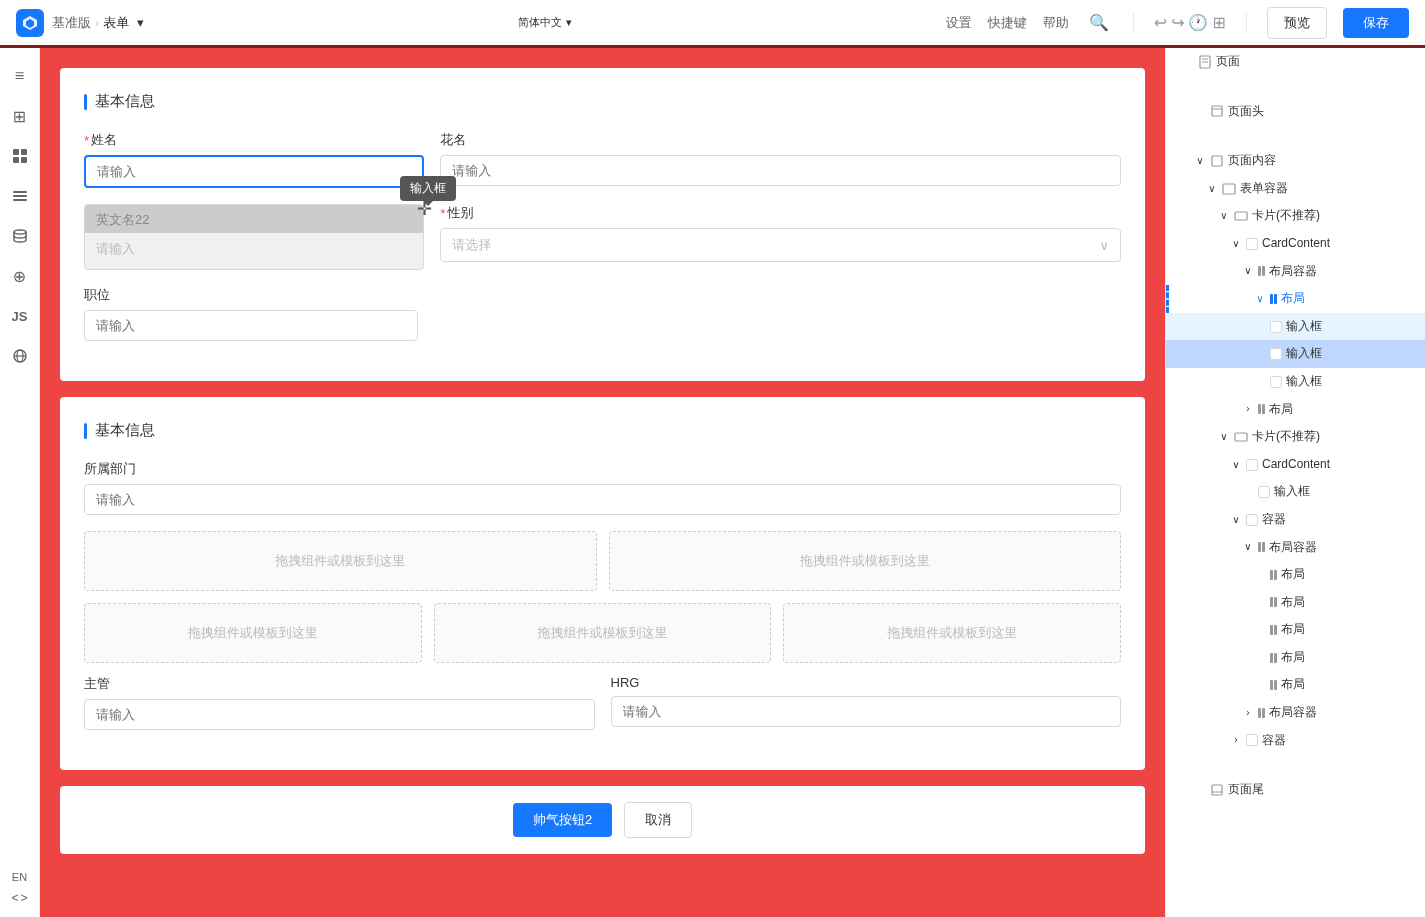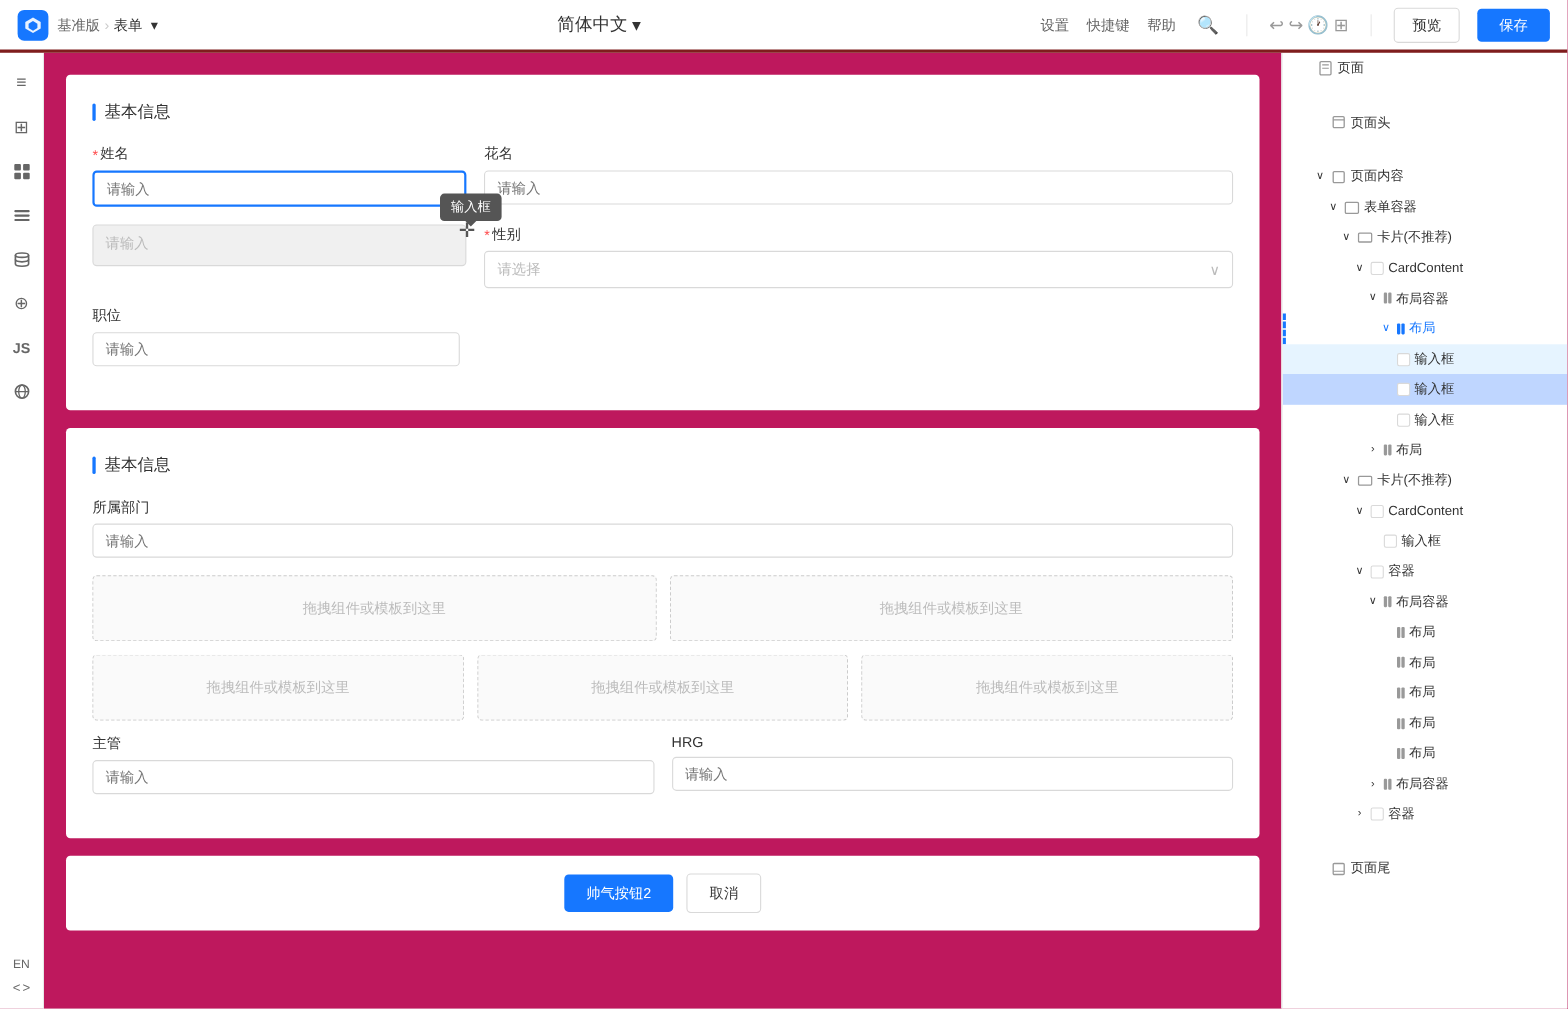--- a/index.html
+++ b/index.html
@@ -4,42 +4,42 @@
   <style>
     * { box-sizing: border-box; margin: 0; padding: 0; }
     body { font-family: -apple-system, BlinkMacSystemFont, 'PingFang SC', 'Microsoft YaHei', sans-serif; font-size: 13px; background: #f5f5f5; color: #333; display: flex; flex-direction: column; height: 917px; overflow: hidden; }
 
     
     .topbar { height: 48px; background: #fff; border-bottom: 3px solid #7f1d1d; display: flex; align-items: center; padding: 0 16px; gap: 8px; flex-shrink: 0; }
     .topbar-logo { width: 28px; height: 28px; background: #1677ff; border-radius: 6px; display: flex; align-items: center; justify-content: center; color: white; font-size: 14px; font-weight: bold; }
     .topbar-breadcrumb { display: flex; align-items: center; gap: 4px; font-size: 13px; color: #666; }
     .topbar-breadcrumb .sep { color: #ccc; }
     .topbar-breadcrumb .current { color: #333; }
-    .topbar-center { flex: 1; display: flex; align-items: center; justify-content: center; gap: 4px; font-size: 16px; color: #333; }
+    .topbar-center { flex: 1; display: flex; align-items: center; justify-content: center; gap: 4px; font-size: 11px; color: #333; }
     .topbar-center .lang-select { display: flex; align-items: center; gap: 4px; cursor: pointer; }
     .topbar-right { display: flex; align-items: center; gap: 16px; }
     .topbar-right .action-text { font-size: 13px; color: #666; cursor: pointer; }
     .topbar-right .icon-btn { width: 28px; height: 28px; display: flex; align-items: center; justify-content: center; cursor: pointer; color: #666; font-size: 16px; }
     .topbar-right .undo-redo { display: flex; gap: 4px; align-items: center; }
     .topbar-right .undo-redo span { color: #999; font-size: 18px; cursor: pointer; }
     .btn-preview { border: 1px solid #d9d9d9; background: #fff; padding: 6px 16px; border-radius: 4px; cursor: pointer; font-size: 13px; color: #333; }
     .btn-save { background: #1677ff; color: white; border: none; padding: 6px 20px; border-radius: 4px; cursor: pointer; font-size: 13px; font-weight: 500; }
 
     
     .main-layout { display: flex; flex: 1; overflow: hidden; }
 
     
     .left-icons { width: 40px; background: #fff; border-right: 1px solid #e8e8e8; display: flex; flex-direction: column; align-items: center; padding: 12px 0; gap: 8px; flex-shrink: 0; }
     .left-icon { width: 32px; height: 32px; display: flex; align-items: center; justify-content: center; border-radius: 4px; cursor: pointer; color: #666; font-size: 16px; }
     .left-icon-spacer { flex: 1; }
     .left-bottom { display: flex; flex-direction: column; align-items: center; gap: 8px; }
     .lang-label { font-size: 11px; color: #666; writing-mode: horizontal-tb; }
 
     
-    .canvas-area { flex: 1; background: #be185d; overflow: auto; padding: 20px; display: flex; flex-direction: column; gap: 0; }
+    .canvas-area { flex: 1; background: #ef4444; overflow: auto; padding: 20px; display: flex; flex-direction: column; gap: 0; }
     .form-card { background: #fff; border-radius: 4px; padding: 24px; margin-bottom: 16px; position: relative; }
     .section-title { display: flex; align-items: center; gap: 8px; font-size: 15px; font-weight: 500; margin-bottom: 20px; }
     .section-title::before { content: ''; display: inline-block; width: 3px; height: 16px; background: #1677ff; border-radius: 2px; }
 
     .form-row { display: flex; gap: 16px; margin-bottom: 16px; }
     .form-field { display: flex; flex-direction: column; gap: 6px; flex: 1; }
     .form-field label { font-size: 13px; color: #333; display: flex; align-items: center; gap: 2px; }
     .form-input { border: 1px solid #d9d9d9; border-radius: 4px; padding: 7px 11px; font-size: 13px; color: #bbb; outline: none; background: #fff; }
     .form-input.active-blue { border: 2px solid #1677ff; }
     .form-select { border: 1px solid #d9d9d9; border-radius: 4px; padding: 7px 11px; font-size: 13px; color: #bbb; display: flex; justify-content: space-between; align-items: center; cursor: pointer; background: #fff; }
@@ -186,20 +186,21 @@
         </div>
         <div class="form-field" style="flex:2;">
           <label>花名</label>
           <input class="form-input" readonly="" style="color: rgb(187, 187, 187);" placeholder="请输入">
         </div>
       </div>
 
       <div class="form-row">
         <div class="form-field">
           <div class="ghost-field">
+            <div class="ghost-label">英文名22</div>
             <div class="ghost-input">请输入</div>
           </div>
         </div>
         <div class="form-field" style="flex:2;">
           <label>
             <span style="color:#ff4d4f;">*</span>
             <span>性别</span>
           </label>
           <div class="form-select">
             <span>请选择</span>

